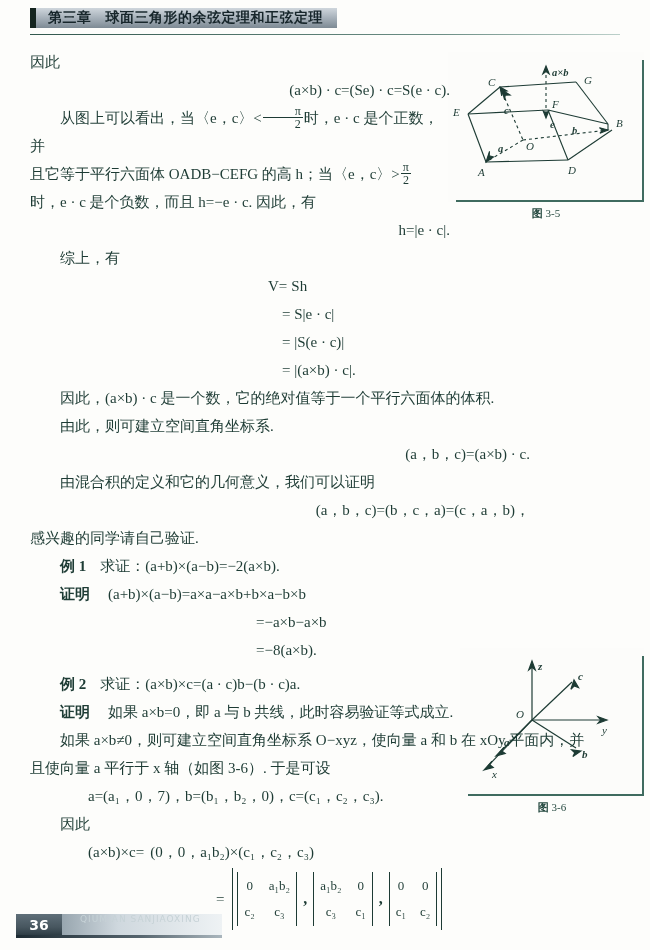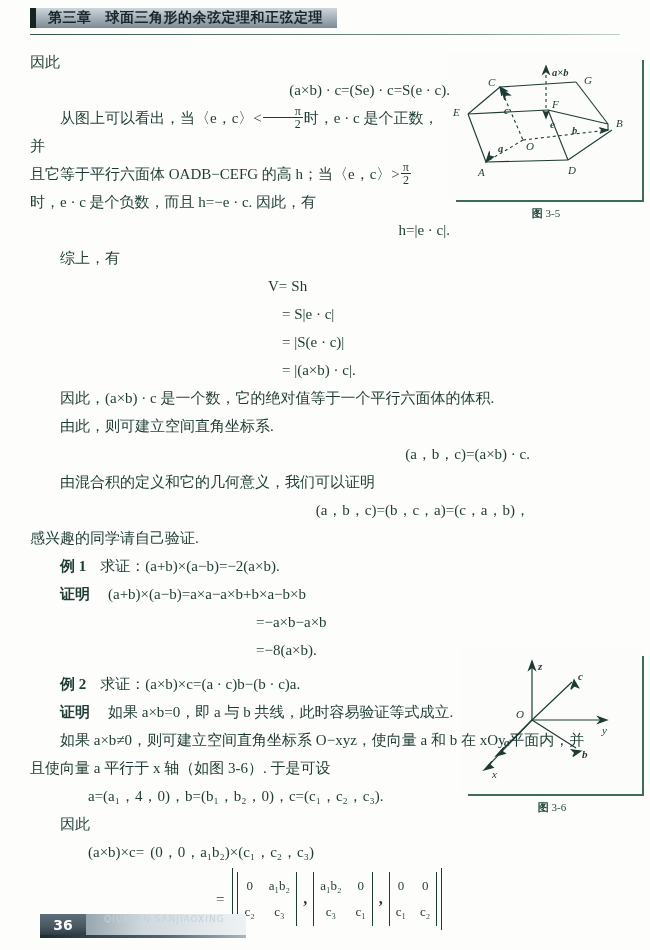--- a/index.html
+++ b/index.html
@@ -58,21 +58,21 @@
 
   
   .detgrp{display:inline-flex;align-items:center;vertical-align:middle;}
   .bigbar{display:inline-block;width:1px;background:#1d3b34;height:54px;margin:0 2px;}
   .bigbar2{display:inline-block;width:1px;background:#1d3b34;height:62px;margin:0 2px;}
   .det{display:inline-grid;grid-template-columns:auto auto;
        column-gap:14px;row-gap:10px;font-size:13px;padding:0 4px;text-align:center;}
   .eqrow{display:flex;align-items:center;}
 
   
-  .footer{position:absolute;left:40px;bottom:12px;width:228px;height:24px;}
+  .footer{position:absolute;left:16px;bottom:12px;width:228px;height:24px;}
   .fnum{
     position:absolute;left:0;top:0;width:46px;height:22px;
     background:linear-gradient(180deg,#5f6f79 0%,#47565f 60%,#2b3a42 100%);
     color:#ffffff;font-family:"DejaVu Sans","Liberation Sans",sans-serif;
     font-weight:bold;font-size:14px;display:flex;align-items:center;justify-content:center;
   }
   .fstrip{
     position:absolute;left:46px;top:0;width:160px;height:22px;
     background:linear-gradient(90deg,#98a6af 0%,#cfd8de 35%,#eef2f4 100%);
     display:flex;align-items:flex-start;
@@ -242,21 +242,21 @@
     <p style="padding-left:226px">=−a×b−a×b</p>
     <p style="padding-left:226px">=−8(a×b).</p>
 
     <p class="ind" style="margin-top:6px"><span class="bf">例 2</span><span style="padding-left:14px">求证：(a×b)×c=(a · c)b−(b · c)a.</span></p>
 
     <p class="ind"><span class="bf">证明</span><span style="padding-left:18px">如果 a×b=0，即 a 与 b 共线，此时容易验证等式成立.</span></p>
 
     <p class="ind">如果 a×b≠0，则可建立空间直角坐标系 O−xyz，使向量 a 和 b 在 xOy 平面内，并</p>
     <p>且使向量 a 平行于 x 轴（如图 3-6）. 于是可设</p>
 
-    <p style="padding-left:58px">a=(a₁，4，0)，b=(b₁，b₂，0)，c=(c₁，c₂，c₃).</p>
+    <p style="padding-left:58px">a=(a₁，0，7)，b=(b₁，b₂，0)，c=(c₁，c₂，c₃).</p>
 
     <p class="ind">因此</p>
 
     <div style="margin-left:58px">
       <p><span>(a×b)×c=</span><span style="padding-left:6px">(0，0，a₁b₂)×(c₁，c₂，c₃)</span></p>
 
       <div class="eqrow" style="padding-left:128px;margin-top:2px;">
         <span style="font-size:15px;padding-right:6px;">=</span>
         <span class="bigbar2"></span>
         <span class="detgrp">

